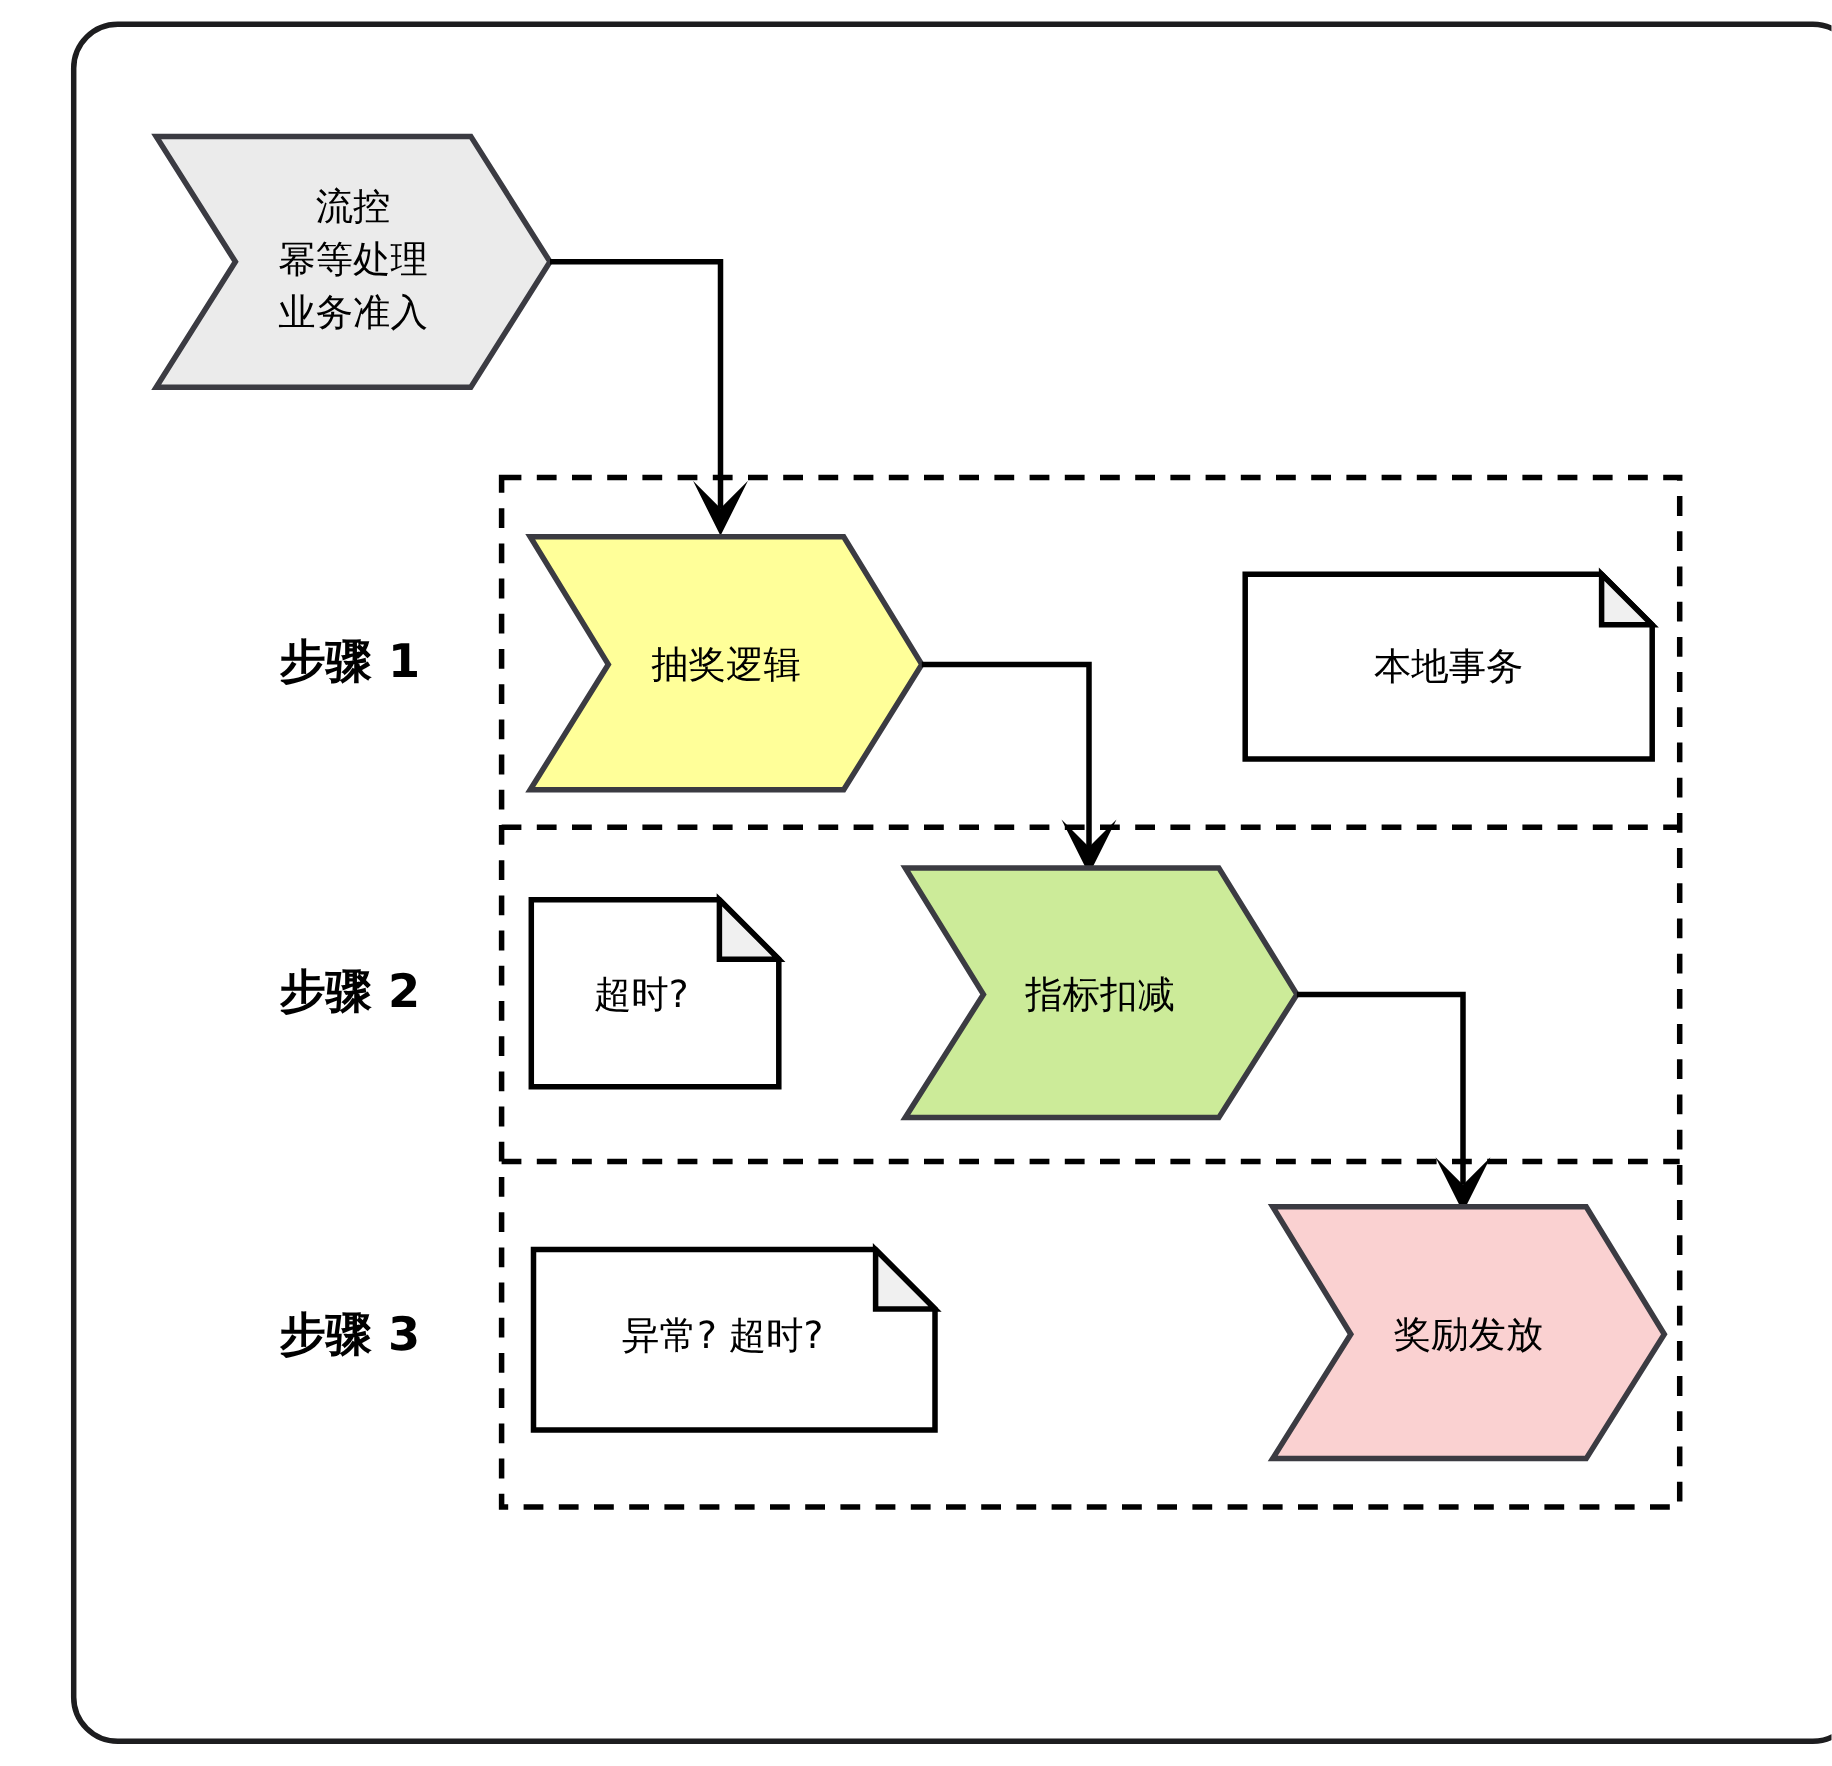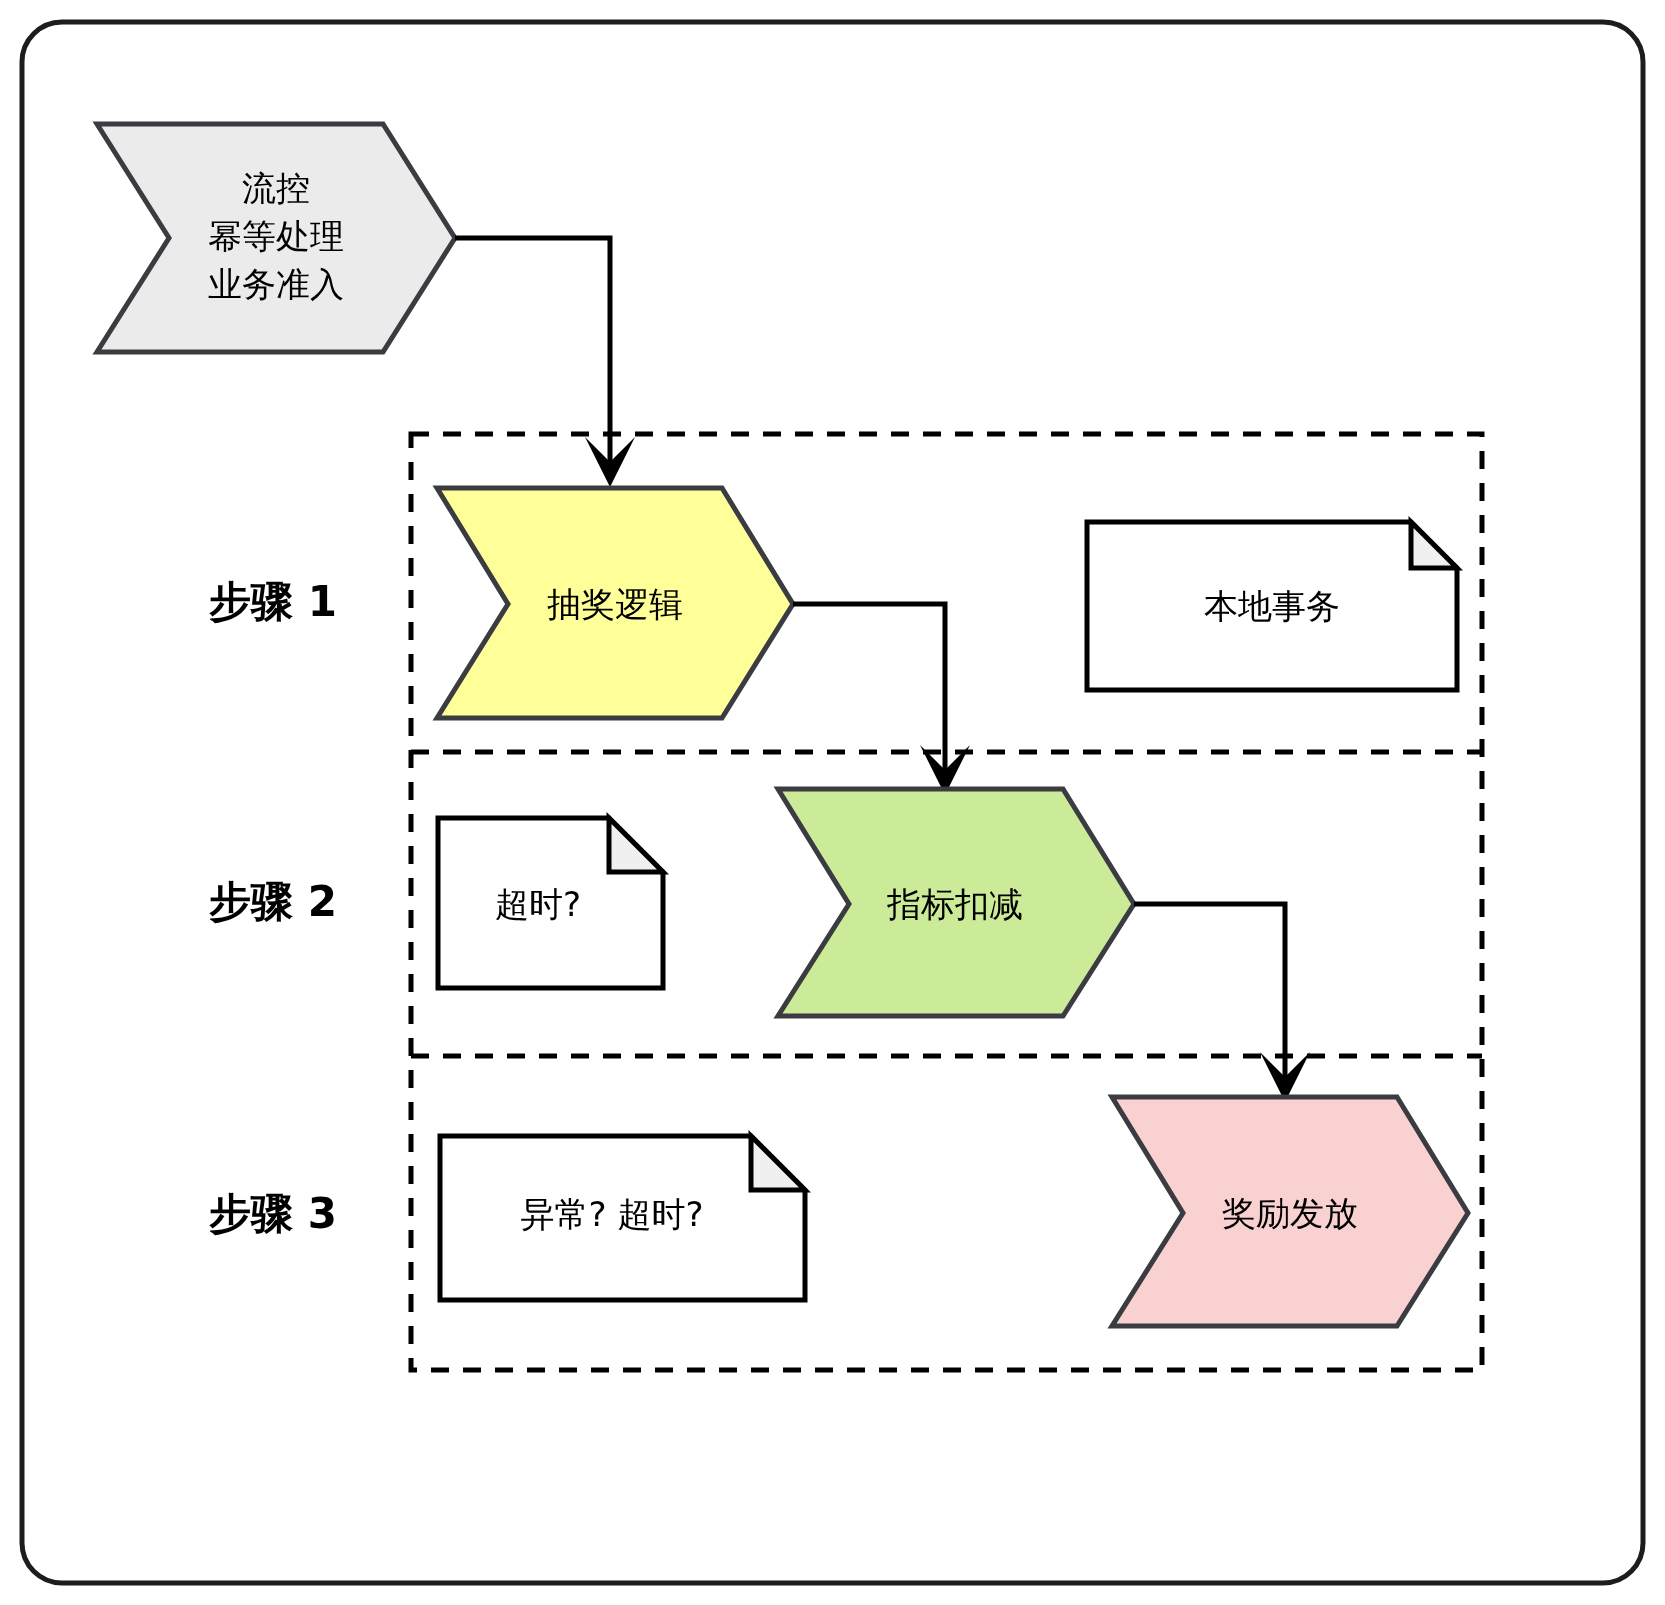--- a/index.html
+++ b/index.html
@@ -10,20 +10,21 @@
   body {
     width: 1665px;
     height: 1605px;
     font-family: "DejaVu Sans", "Liberation Sans", sans-serif;
     overflow: hidden;
   }
   #diagram-root {
     position: relative;
     width: 1414px;
     height: 1605px;
+    margin-left: 45px;
   }
   svg.canvas {
     display: block;
     width: 1665px;
     height: 1605px;
   }
   text {
     font-family: "DejaVu Sans", "Liberation Sans", sans-serif;
     fill: #000000;
   }

